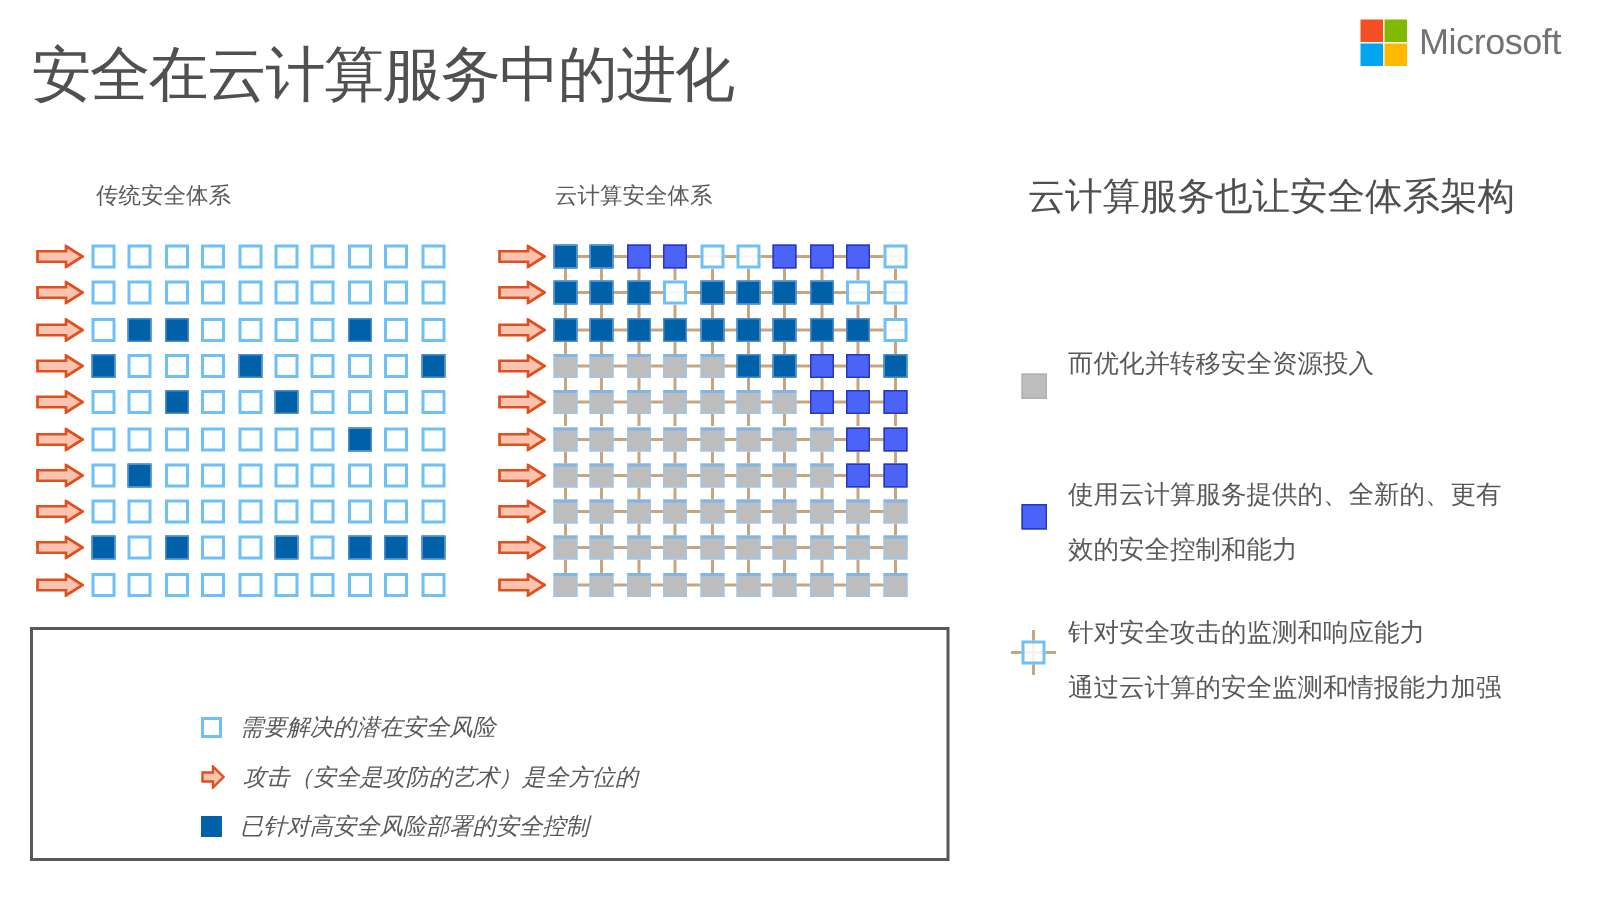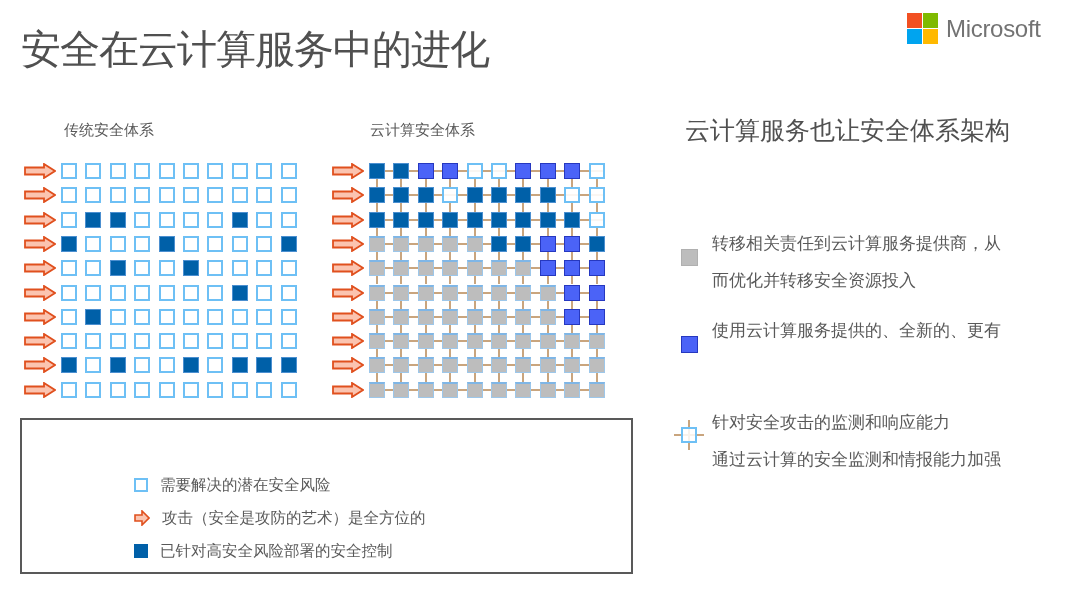--- a/index.html
+++ b/index.html
@@ -25,21 +25,21 @@
   .conn-h { position: absolute; height: 2px; background: #C9A57E; }
   .conn-v { position: absolute; width: 2px; background: #C9A57E; }
 
   .right-heading { position: absolute; left: 685px; top: 112px; font-size: 25px; line-height: 37px; color: #505050; width: 380px; }
   .legend-item { position: absolute; left: 670px; width: 400px; }
   .legend-icon { position: absolute; }
   .legend-text { position: absolute; left: 42px; top: 0; font-size: 17px; line-height: 37px; color: #595959; width: 350px; }
 
   .bottom-box { position: absolute; left: 20px; top: 418px; width: 613px; height: 156px; border: 2px solid #595959; }
   .bottom-title { position: absolute; left: 74px; top: 12px; font-size: 20px; color: #505050; white-space: nowrap; }
-  .bottom-item { position: absolute; left: 112px; height: 20px; display: flex; align-items: center; }
+  .bottom-item { position: absolute; left: 112px; height: 20px; display: flex; align-items: center; font-style: italic; }
   .bottom-item .txt { margin-left: 12px; font-size: 15.5px; color: #595959; white-space: nowrap; }
 </style>
 </head>
 <body>
 
 <div class="title">安全在云计算服务中的进化</div>
 
 <div class="ms-logo">
   <div class="ms-grid">
     <span style="background:#F25022"></span>
@@ -419,29 +419,29 @@
     <div class="cell G" style="left: 256.6px; top: 218.7px;"></div>
   </div>
 
 <div class="right-heading">
   <div>云计算服务也让安全体系架构</div>
 </div>
 
 <div class="legend-item" style="top:225px;">
   <div class="legend-icon" style="left:11px; top:24px; width:17px; height:17px; background:#BDBDBD; border:1px solid #B0B0B0;"></div>
   <div class="legend-text">
-    <div>转移相关责任到云计算服务提供商，从</div>
     <div>而优化并转移安全资源投入</div>
   </div>
 </div>
 
 <div class="legend-item" style="top:312px;">
   <div class="legend-icon" style="left:11px; top:24px; width:17px; height:17px; background:#4B63F7; border:1.5px solid #2638C0;"></div>
   <div class="legend-text">
     <div>使用云计算服务提供的、全新的、更有</div>
+    <div>效的安全控制和能力</div>
   </div>
 </div>
 
 <div class="legend-item" style="top:404px;">
   <div class="legend-icon" style="left:4px; top:16px; width:30px; height:30px;">
     <div style="position:absolute; left:0; top:14px; width:30px; height:2px; background:#C9A57E;"></div>
     <div style="position:absolute; left:14px; top:0; width:2px; height:30px; background:#C9A57E;"></div>
     <div style="position:absolute; left:7px; top:7px; width:16px; height:16px; border:2px solid #6EC0F5; background:rgba(255,255,255,0.85);"></div>
   </div>
   <div class="legend-text">

